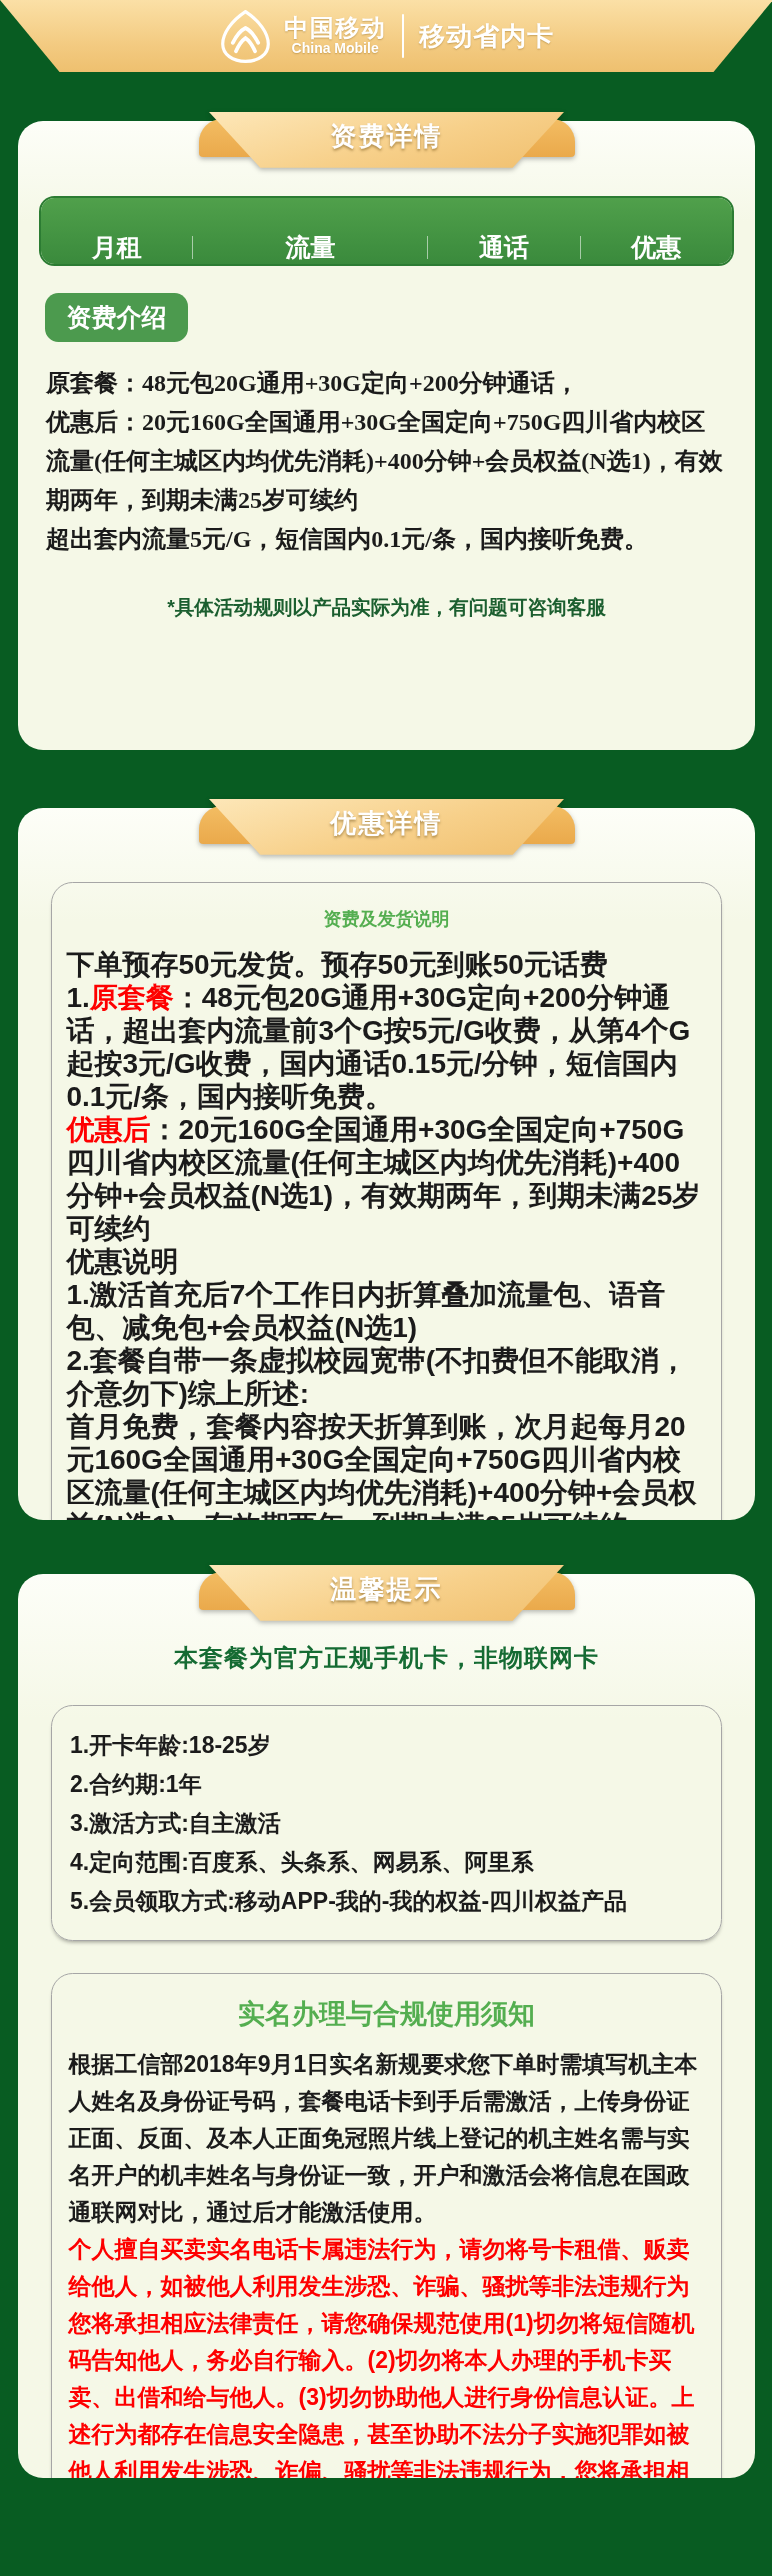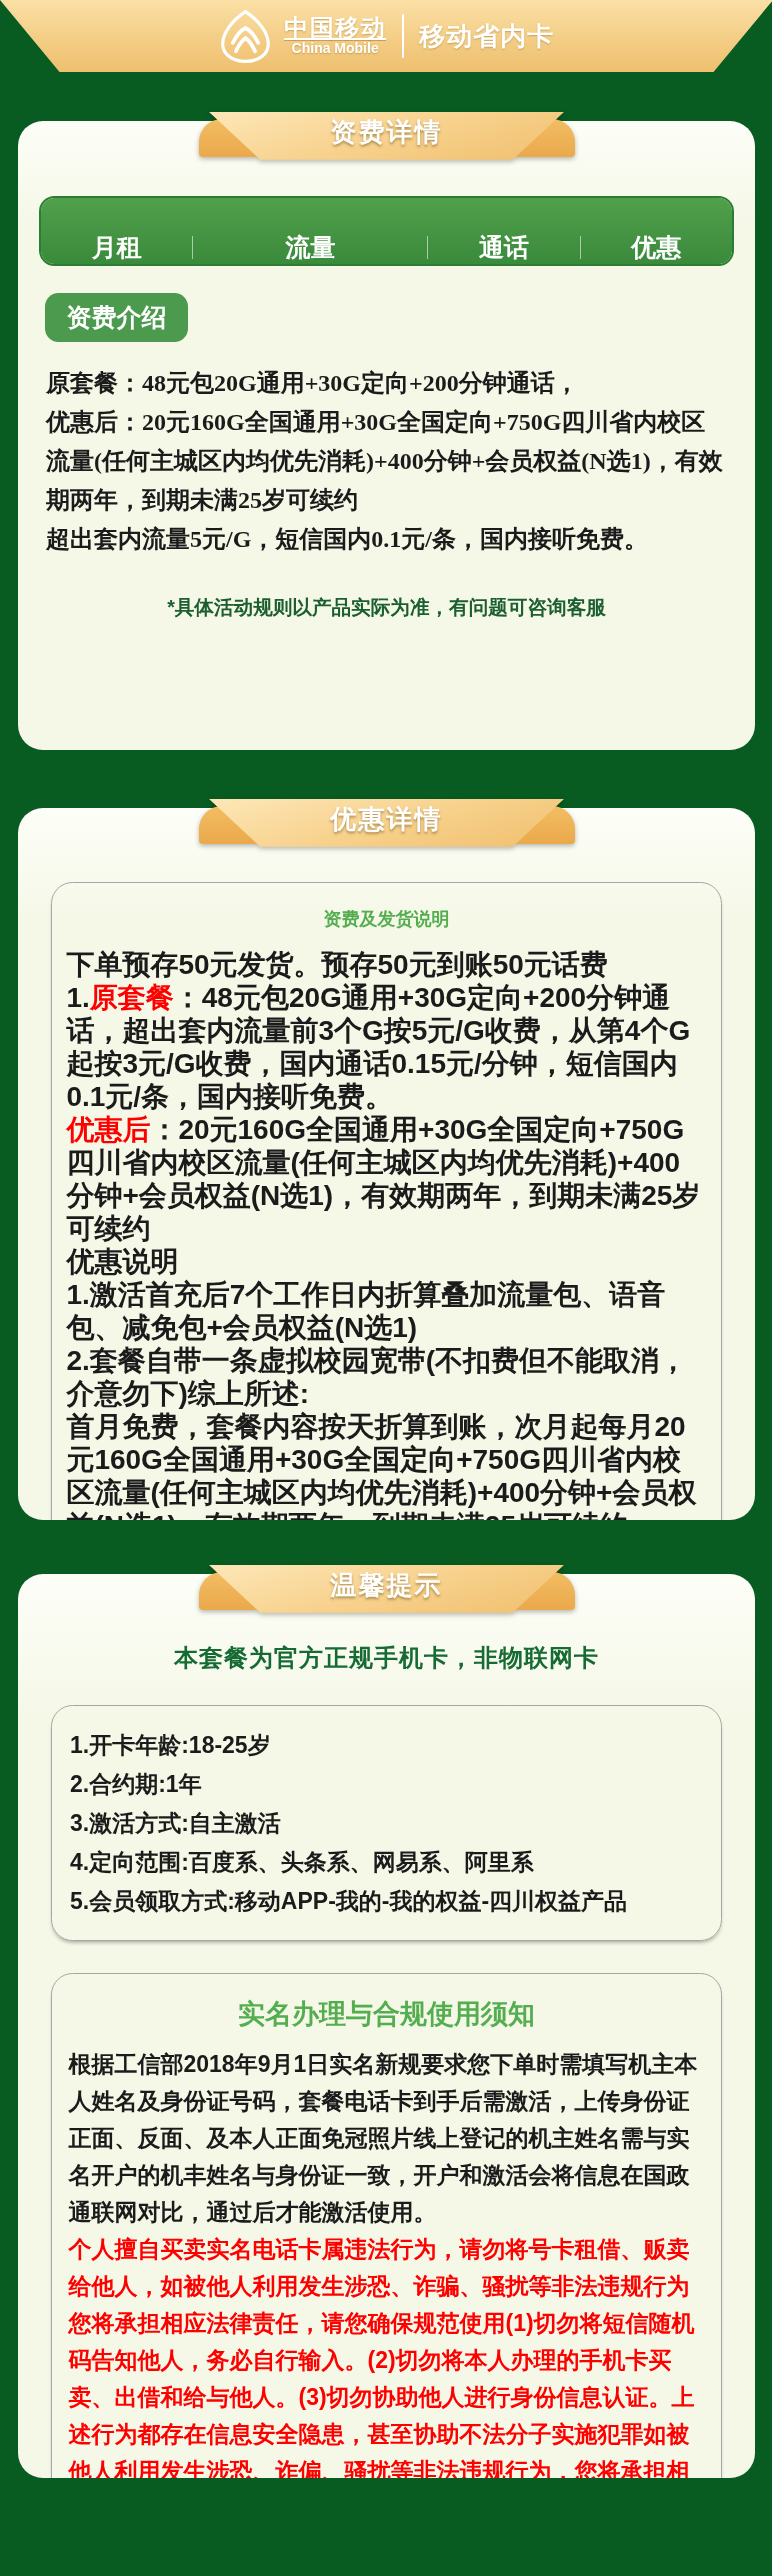--- a/index.html
+++ b/index.html
@@ -13,33 +13,33 @@
   
   .topbar {
     height: 72px;
     background: linear-gradient(180deg, #fbe0a6 0%, #f3cb82 60%, #eec06f 100%);
     clip-path: polygon(0 0, 100% 0, 92.3% 100%, 7.7% 100%);
     display: flex; align-items: center; justify-content: center;
     color: #fff;
   }
   .logo-svg { width: 53px; height: 53px; margin-right: 12.4px; }
   .brand-block { text-align: center; line-height: 1.08; text-shadow: 0 1px 1.5px rgba(120,80,10,.35); }
-  .brand-cn { font-size: 24px; letter-spacing: 1.5px; text-decoration: underline; }
+  .brand-cn { font-size: 24px; letter-spacing: 1.5px; }
   .brand-en { font-size: 14px; }
   .vdiv { width: 2.1px; height: 44px; background: #fff; border-radius: 1px; margin: 0 15.5px; }
   .product { font-size: 26px; letter-spacing: 1px; text-shadow: 0 1px 1.5px rgba(120,80,10,.35); text-align: center; }
 
   
   section { position: relative; }
   .sec1 { margin-top: 49px; }
   .sec2 { margin-top: 58px; }
   .sec3 { margin-top: 54px; }
   .ribbon {
     position: absolute; left: 50%; transform: translateX(-50%); top: -9.3px;
-    width: 376px; height: 48px; z-index: 3;
+    width: 376px; height: 56px; z-index: 3;
     filter: drop-shadow(0 2.6px 2.6px rgba(0,0,0,.28));
   }
   .ribbon .wings {
     position: absolute; top: 7.2px; left: 0; right: 0; height: 38px;
     background: linear-gradient(180deg, #f3bd63, #eaa94b);
     border-radius: 23px 23px 4.1px 4.1px;
   }
   .ribbon .front {
     position: absolute; top: 0; left: 10.3px; right: 10.3px; bottom: 0;
     background: linear-gradient(165deg, #fde7b8 0%, #f7d08a 55%, #f0bf6e 100%);

